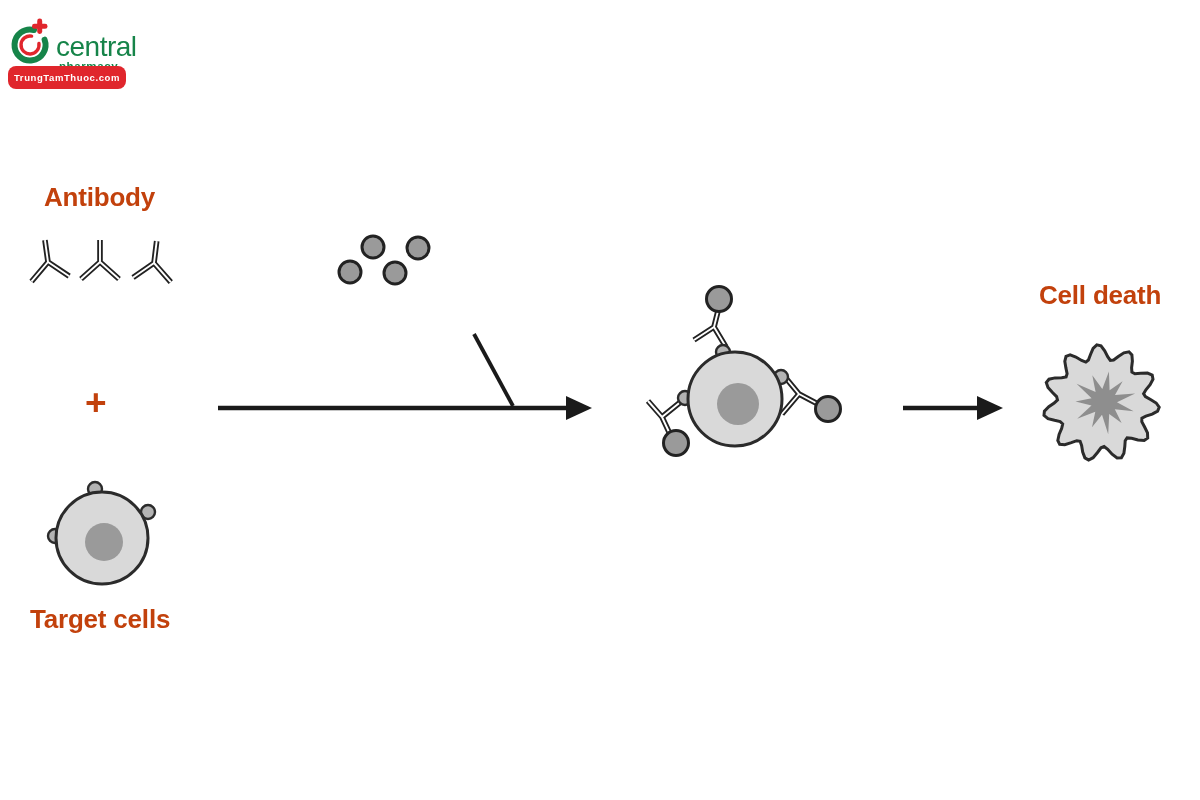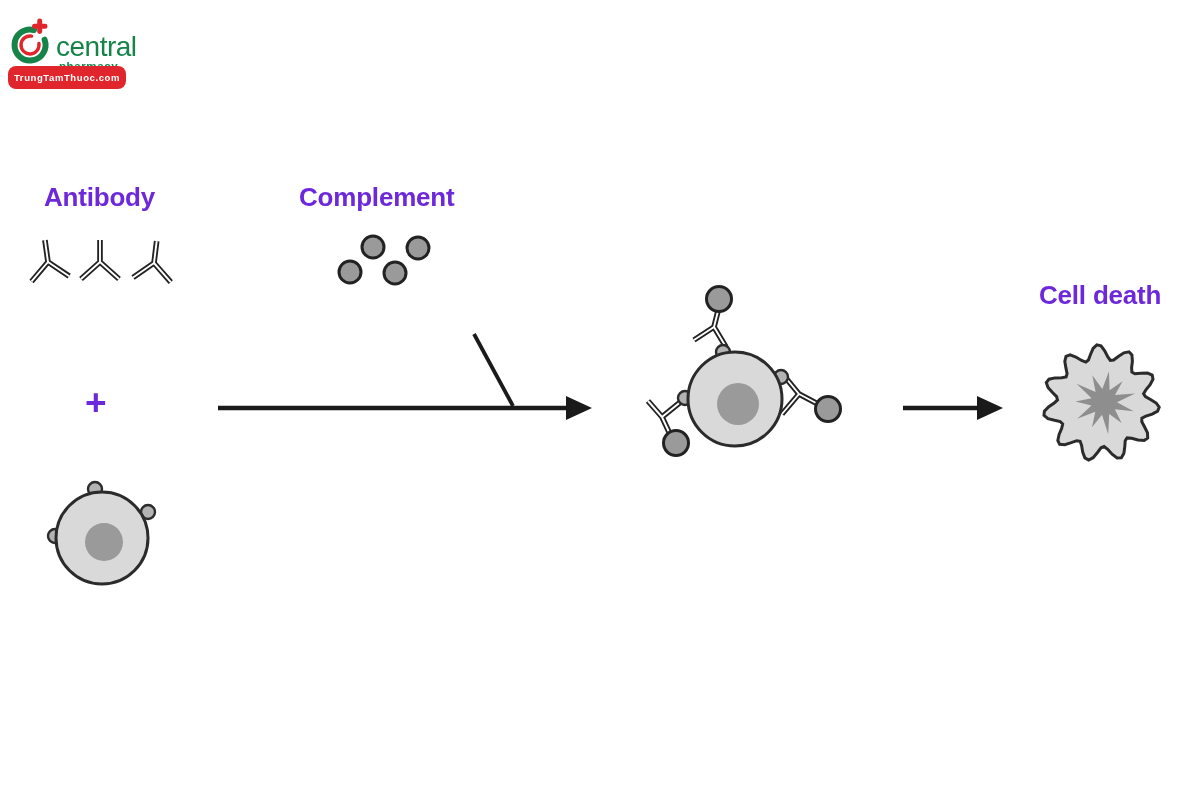--- a/index.html
+++ b/index.html
@@ -19,21 +19,21 @@
     color:var(--logo-green,#168449);letter-spacing:0.6px;
   }
   .logo-pill{
     position:absolute;left:0px;top:52px;width:118px;height:23px;
     background:var(--logo-red,#e0262c);border-radius:8px;
     color:#ffffff;font-size:9.5px;font-weight:700;letter-spacing:0.6px;
     display:flex;align-items:center;justify-content:center;line-height:15px;
   }
   
   .dlabel{
-    position:absolute;font-weight:700;color:#6d28d9;font-size:26px;
+    position:absolute;font-weight:700;color:#c2410c;font-size:26px;
     letter-spacing:-0.2px;white-space:nowrap;
   }
   .lbl-antibody{left:44px;top:182px;}
   .lbl-complement{left:299px;top:182px;}
   .lbl-plus{left:85px;top:382px;font-size:37px;}
   .lbl-target{left:30px;top:604px;}
   .lbl-death{left:1039px;top:280px;}
   
   .diagram-svg{position:absolute;left:0;top:0;}
   .cell-body{fill:var(--cell-fill,#d9d9d9);stroke:var(--outline,#2b2b2b);stroke-width:3;}
@@ -61,22 +61,22 @@
         <rect x="29.2" y="2.5" width="5" height="15.5" rx="2.4" fill="#e0262c"></rect>
         <rect x="24" y="7.8" width="15.5" height="5" rx="2.4" fill="#e0262c"></rect>
       </g>
     </svg>
     <div class="logo-brand">central</div>
     <div class="logo-sub">pharmacy</div>
     <div class="logo-pill">TrungTamThuoc.com</div>
   </div>
 
   <div class="dlabel lbl-antibody">Antibody</div>
-  <div class="dlabel lbl-complement">Complement</div>
   <div class="dlabel lbl-plus">+</div>
+  <div class="dlabel lbl-target">Target cells</div>
   <div class="dlabel lbl-death">Cell death</div>
 
   <svg class="diagram-svg" width="1200" height="800" viewBox="0 0 1200 800">
 
     <g>
       <g transform="translate(48,262) rotate(-8)">
         <path class="ab-outer" d="M-19,17 L0,0 L19,17 M0,0 L0,-22"></path>
         <path class="ab-inner" d="M-19,17 L0,0 L19,17 M0,0 L0,-22"></path>
       </g>
       <g transform="translate(100,262)">

